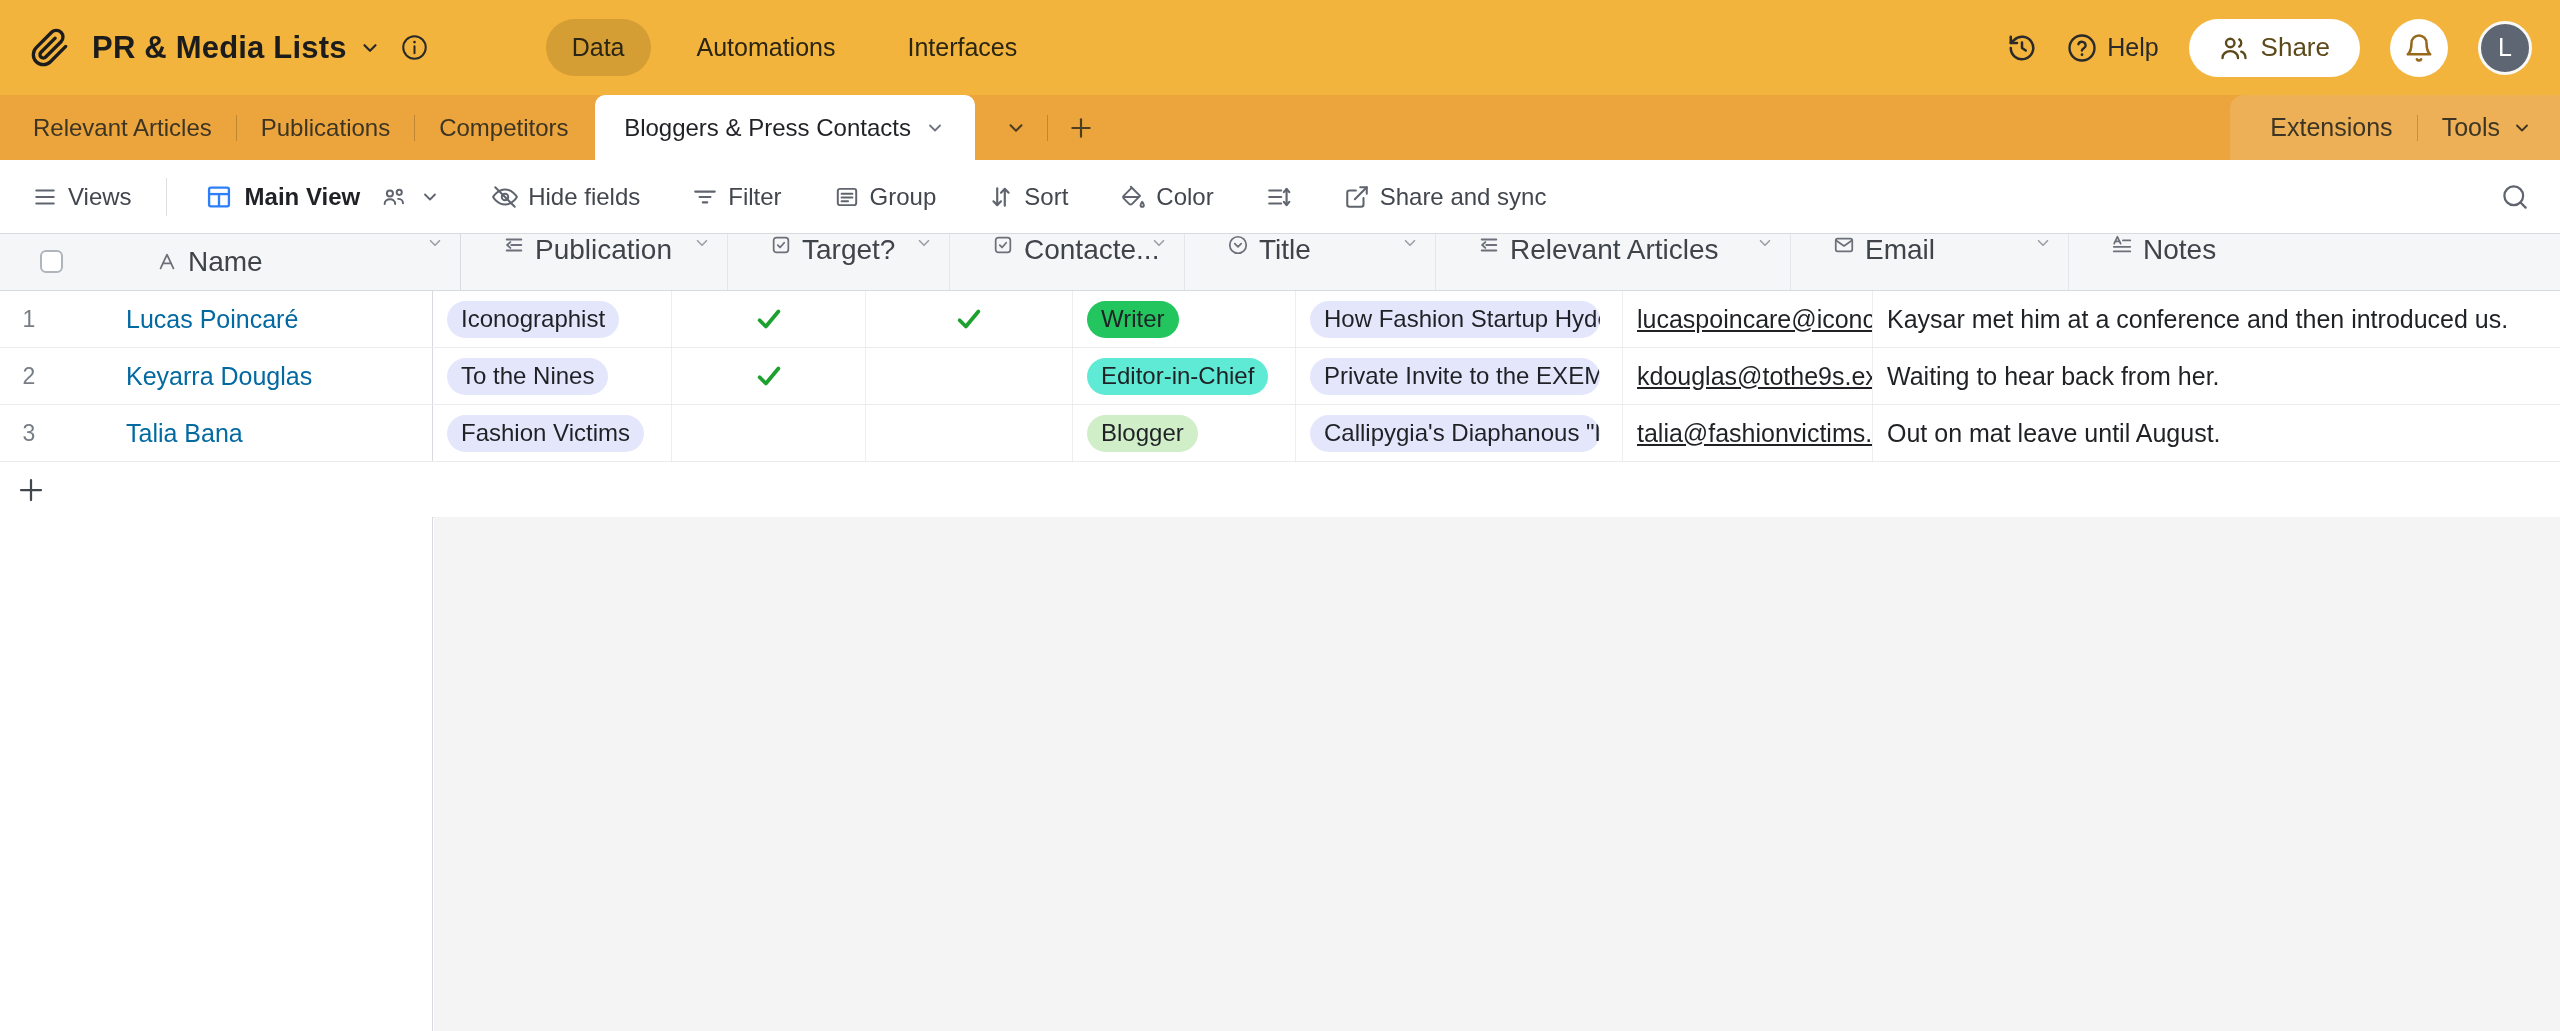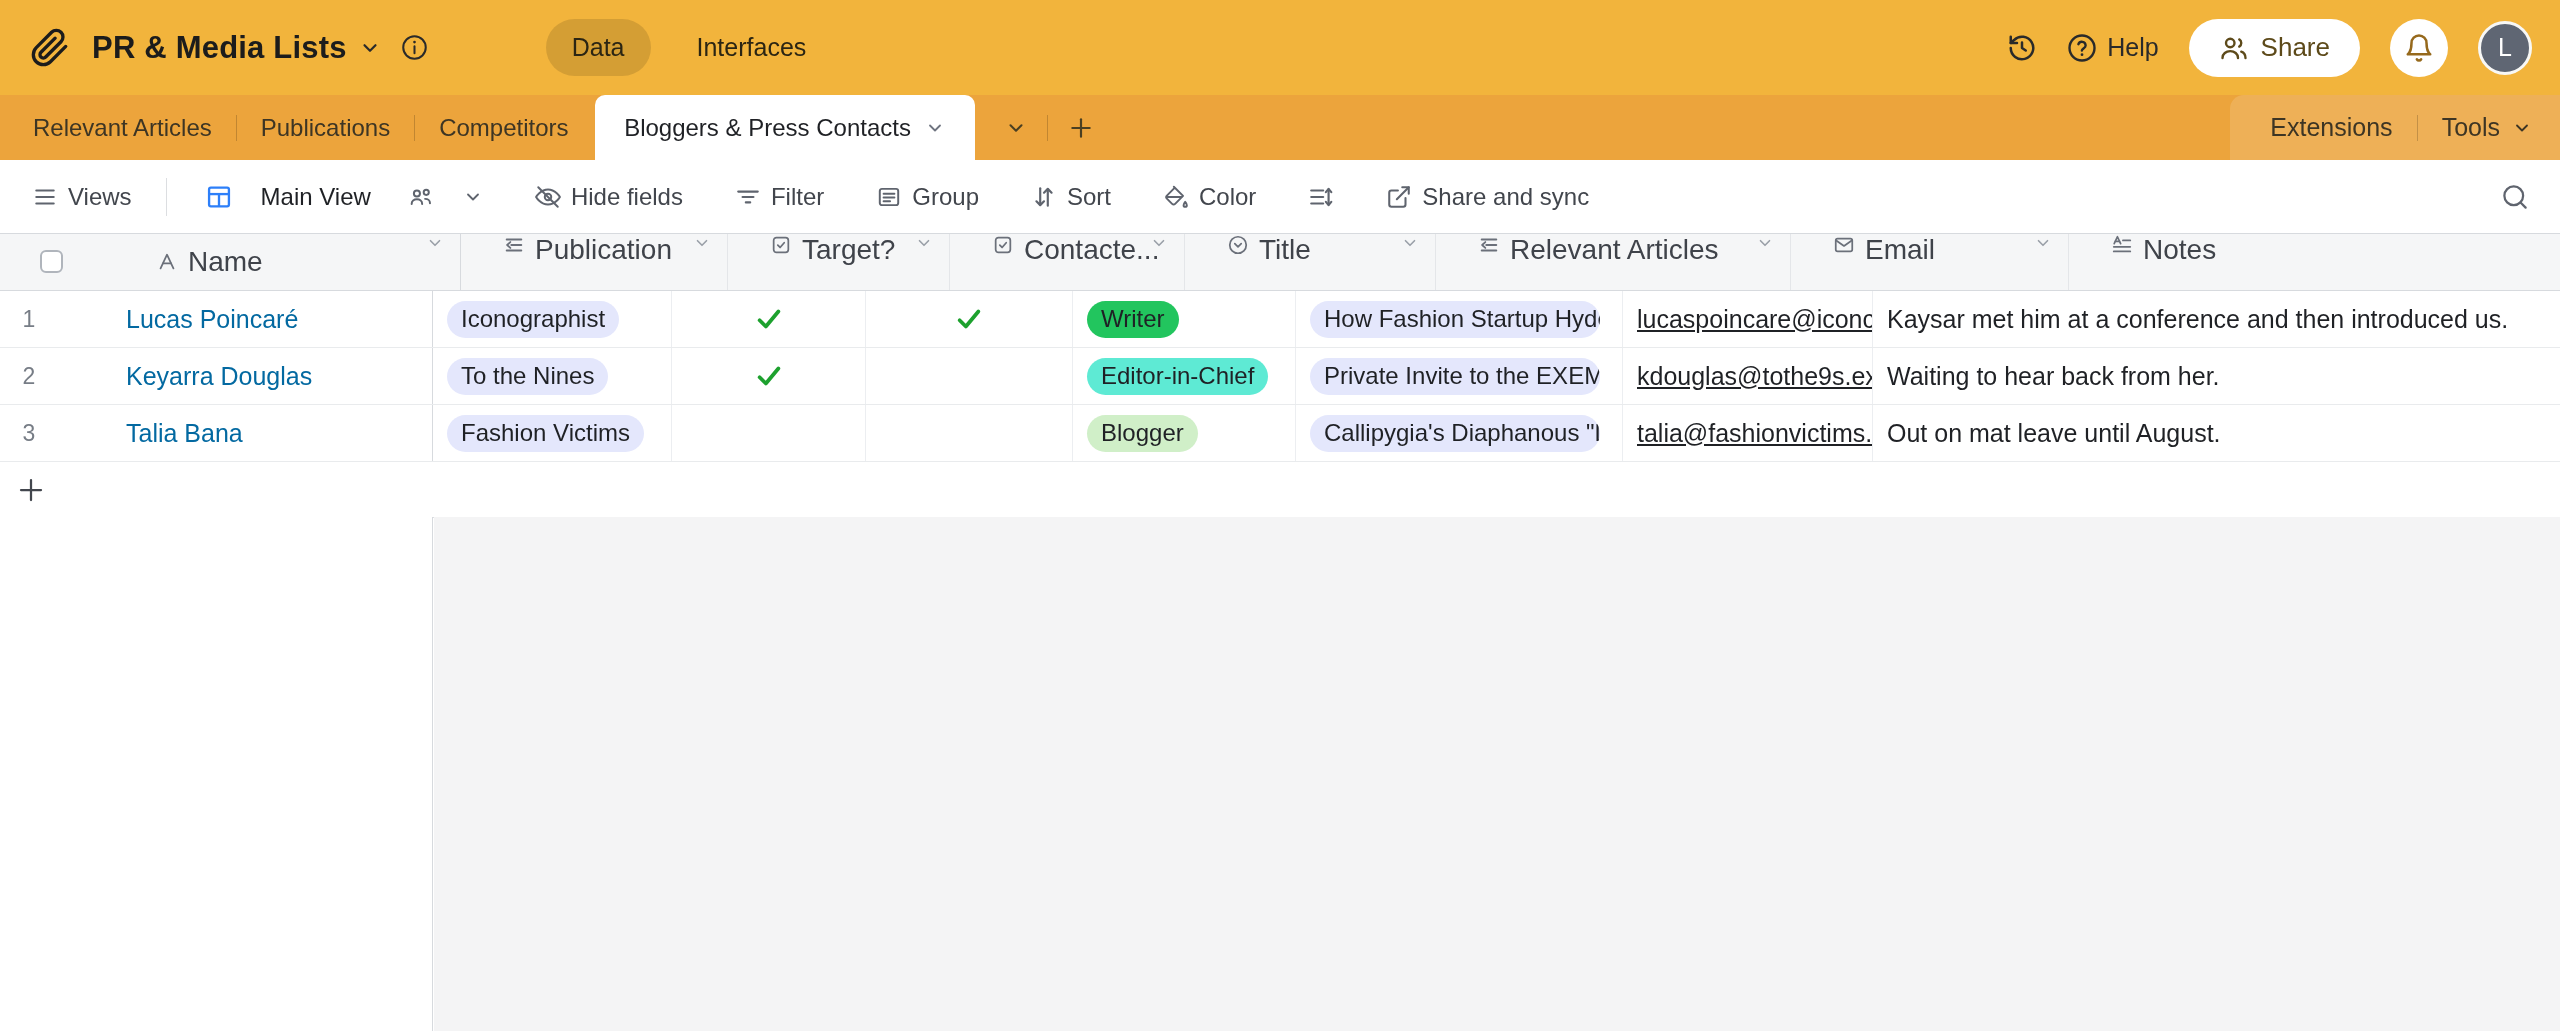--- a/index.html
+++ b/index.html
@@ -31,21 +31,21 @@
   .tab-extra { display:flex; align-items:center; color:#4a3f22; padding:0 20px; cursor:pointer; }
   .tools-panel { margin-left:auto; display:flex; align-items:center; background:rgba(255,255,255,0.14); border-radius:14px 0 0 0; padding:0 28px 0 40px; gap:24px; }
   .tools-panel .panel-item { font-size:25px; color:#3d3524; display:flex; align-items:center; gap:12px; cursor:pointer; }
 
   
   .toolbar { position:absolute; left:0; top:160px; width:2560px; height:73px; background:#fff; display:flex; align-items:center; }
   .tbtn { display:flex; align-items:center; gap:10px; font-size:24px; color:#42464d; cursor:pointer; }
   .tbtn .ticon { color:#5f646e; display:flex; }
   .views-btn { margin-left:32px; }
   .toolbar-divider { width:1px; height:38px; background:#dcdee1; margin:0 38px 0 34px; }
-  .mainview-btn { gap:28px; color:#1f2125; }
+  .mainview-btn { gap:12px; color:#1f2125;font-weight:bold; }
   .gap-lg { margin-left:52px; }
   .search-btn { margin-left:auto; margin-right:30px; color:#5f646e; cursor:pointer; }
 
   
   .grid { position:absolute; left:0; top:233px; width:2560px; }
   .grid-top-border { border-top:1px solid #d7dade; }
   .hrow { display:flex; height:57px; background:#f5f6f7; border-bottom:1px solid #d7dade; }
   .hcell { display:flex; gap:10px; padding-left:14px; font-size:28px; color:#3f434a; border-right:1px solid #e4e6e9; position:relative; overflow:hidden;margin-left:28px; }
   .hcell .ficon { color:#6b707a; display:flex; flex:none; }
   .hcell .hchev { position:absolute; right:16px; color:#9aa0a8; }
@@ -105,20 +105,21 @@
     </div>
     <div class="info-ic">
       <svg width="27" height="27" viewBox="0 0 24 24" fill="none" stroke="currentColor" stroke-width="1.8" stroke-linecap="round">
           <circle cx="12" cy="12" r="10"></circle>
           <line x1="12" y1="11" x2="12" y2="17"></line>
           <circle cx="12" cy="7.2" r="1.2" fill="currentColor" stroke="none"></circle>
         </svg>
     </div>
     <div class="topnav">
       <div class="nav-item active">Data</div>
+      <div class="nav-item">Automations</div>
       <div class="nav-item">Interfaces</div>
     </div>
     <div class="topbar-right">
       <div class="hist-btn">
         <span>
           <svg width="30" height="30" viewBox="0 0 24 24" fill="none" stroke="currentColor" stroke-width="2" stroke-linecap="round" stroke-linejoin="round">
               <path d="M3 12a9 9 0 1 0 2.64-6.36L3 8"></path>
               <polyline points="3 3 3 8 8 8"></polyline>
               <polyline points="12 7.5 12 12 15 14"></polyline>
             </svg>

